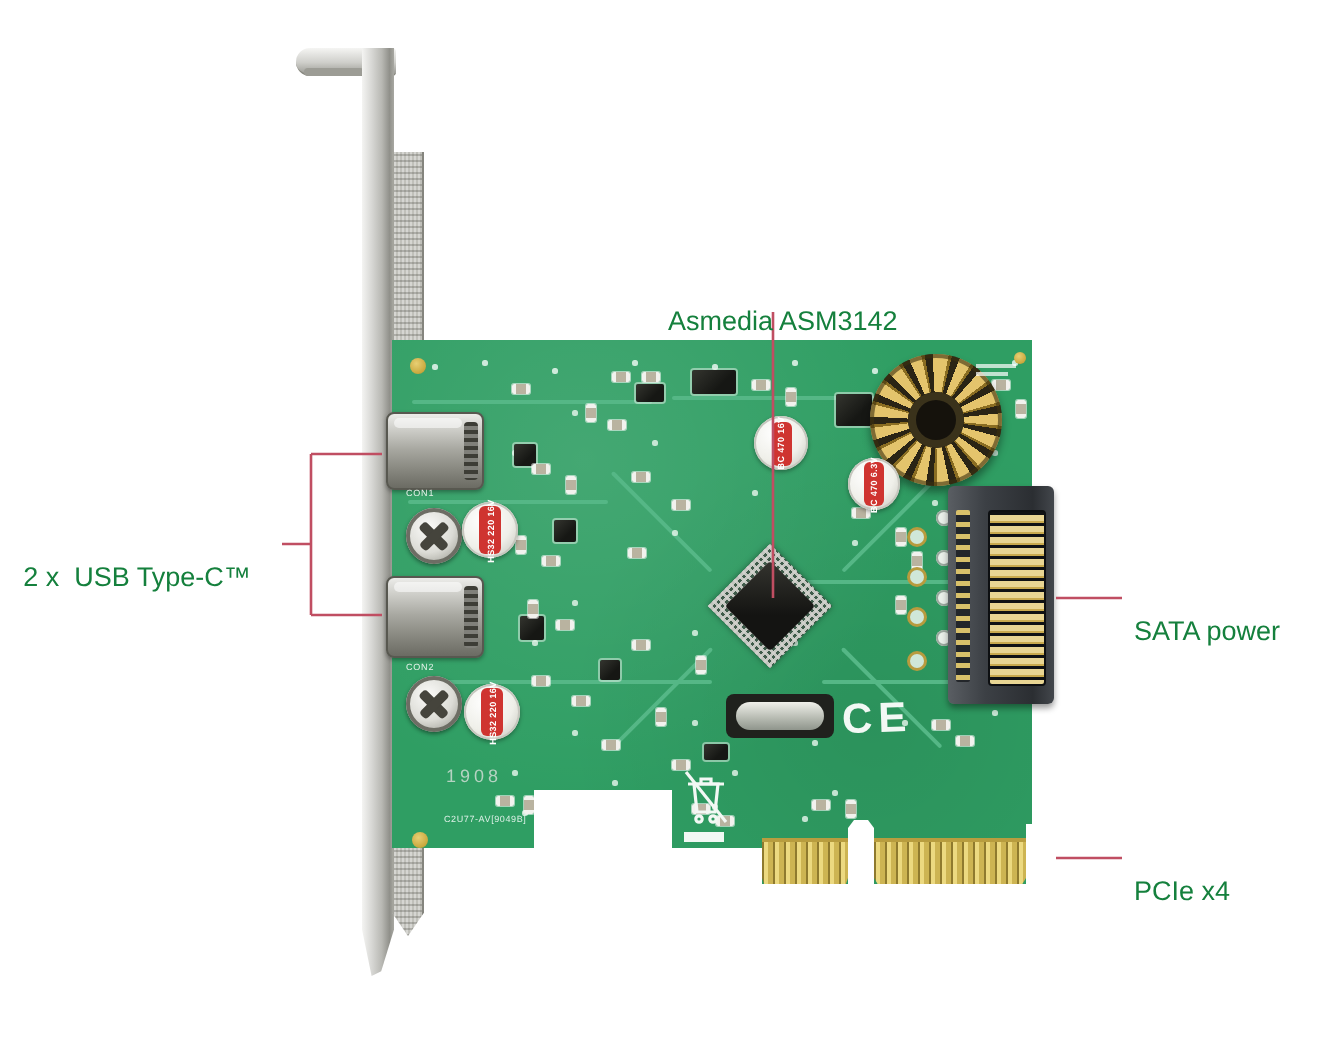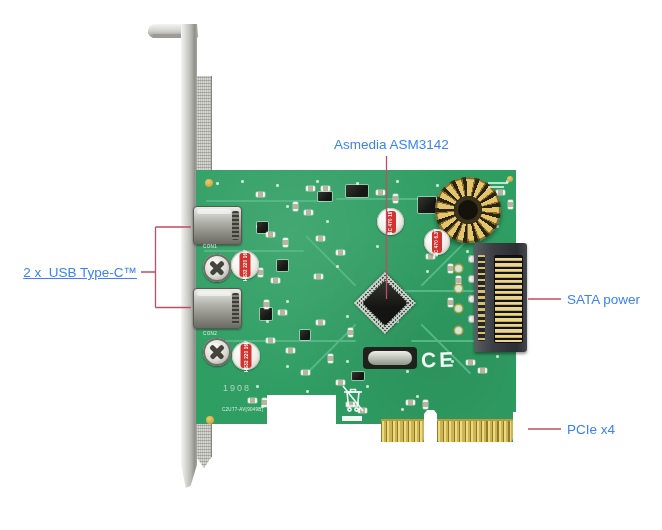--- a/index.html
+++ b/index.html
@@ -1,21 +1,21 @@
 <!DOCTYPE html>
 <html><head>
 <meta charset="utf-8">
 <style>
   html,body{margin:0;padding:0;background:#fff;}
   #stage{position:relative;width:662px;height:530px;background:#ffffff;overflow:hidden;
          font-family:"Liberation Sans", sans-serif;}
   .abs{position:absolute;}
 
   
-  .lbl{position:absolute;color:#3b82f6;font-size:13.5px;line-height:15px;white-space:pre;}
+  .lbl{position:absolute;color:#15803d;font-size:13.5px;line-height:15px;white-space:pre;margin-top:16px;}
 
   
   .bracket-bar{position:absolute;left:181px;top:24px;width:16px;height:464px;
     background:linear-gradient(90deg,#f4f4f2,#d8d8d5 30%,#b8b8b3 62%,#90908a 86%,#a8a8a2);
     clip-path:polygon(0 0,100% 0,100% 95%,60% 99.5%,30% 100%,0 95%);}
   .bracket-tab{position:absolute;left:148px;top:24px;width:50px;height:13px;
     border-radius:7px 2px 2px 7px;
     background:linear-gradient(180deg,#f5f5f3,#cfcfcb 55%,#9b9b95);
     border-bottom:1px solid #88887f;}
   .bracket-lip{position:absolute;left:152px;top:34px;width:30px;height:4px;background:#9c9c95;border-radius:2px;}
@@ -301,17 +301,17 @@
   <svg class="leaders" width="662" height="530" viewBox="0 0 662 530">
     <g fill="none" stroke-width="1.3" stroke="#c04e62">
       <path d="M386.5 156 V299"></path>
       <path d="M141 272 H155.5 M155.5 227 V307.5 M155.5 227 H191 M155.5 307.5 H191"></path>
       <path d="M528 299 H561"></path>
       <path d="M528 429 H561"></path>
     </g>
   </svg>
 
   <div class="lbl" style="left:334px;top:137px;">Asmedia ASM3142</div>
-  <div class="lbl" style="left:0px;top:265px;width:137px;text-align:right;text-decoration:underline;">2 x  USB Type-C™</div>
+  <div class="lbl" style="left:0px;top:265px;width:137px;text-align:center;">2 x  USB Type-C™</div>
   <div class="lbl" style="left:567px;top:292px;">SATA power</div>
   <div class="lbl" style="left:567px;top:422px;">PCIe x4</div>
 
 </div>
 
 </body></html>

